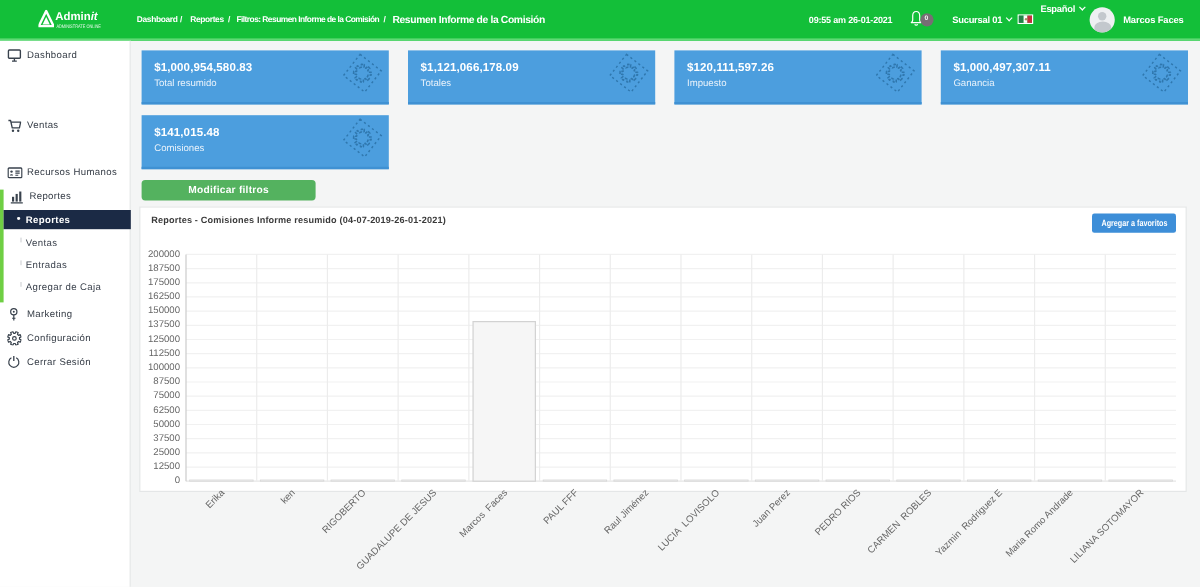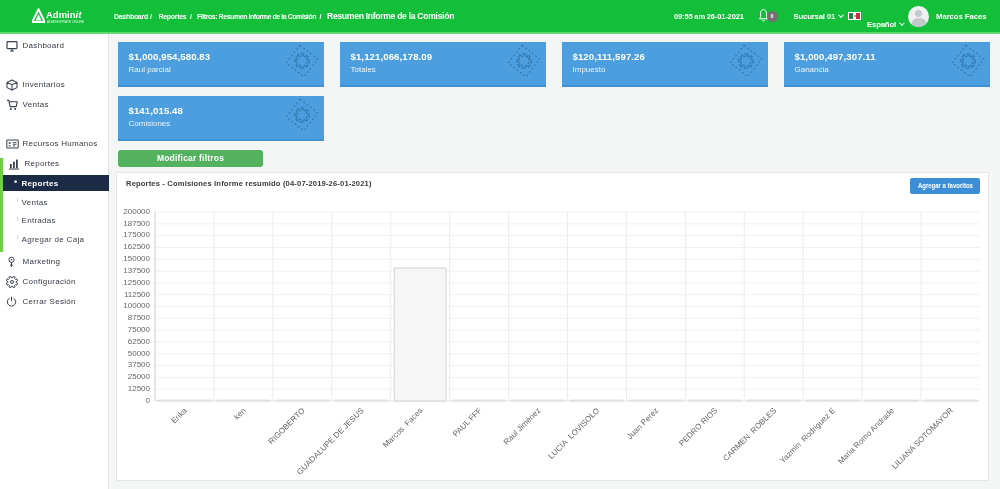--- a/index.html
+++ b/index.html
@@ -12,21 +12,21 @@
   .logotag { position:absolute; left:46.5px; top:18.5px; font-size:4.2px; opacity:.9; letter-spacing:0; transform:scaleX(.78); transform-origin:0 0; white-space:nowrap; }
   .crumb { position:absolute; top:12.5px; font-size:7px; font-weight:bold; letter-spacing:-.1px; white-space:nowrap; }
   .crumb.big { top:10.5px; font-size:8.6px; letter-spacing:-.3px; }
   .htime { position:absolute; left:674px; top:12px; font-size:7.5px; font-weight:bold; letter-spacing:-.15px; }
   .bell { position:absolute; left:757.5px; top:8px; }
   .badge { position:absolute; left:766.5px; top:11px; width:11px; height:11px; border-radius:50%; background:#776e74; color:#fff; font-size:5.5px; font-weight:bold; text-align:center; line-height:11px; }
   .sucursal { position:absolute; left:793.5px; top:12px; font-size:7.8px; font-weight:bold; letter-spacing:-.2px; }
   .caret { display:inline-block; width:4.2px; height:4.2px; border-left:1.2px solid #fff; border-bottom:1.2px solid #fff; transform:rotate(-45deg); margin-left:3.5px; position:relative; top:-1.5px; }
   .flag { position:absolute; left:848px; top:11.5px; width:13px; height:8.5px; border:.5px solid #fff; display:flex; }
   .flag i { flex:1; }
-  .espanol { position:absolute; left:867px; top:20px; font-size:7.8px; font-weight:bold; letter-spacing:-.2px; }
+  .espanol { position:absolute; left:867px; top:3px; font-size:7.8px; font-weight:bold; letter-spacing:-.2px; }
   .avatar { position:absolute; left:908px; top:5.5px; width:21px; height:21px; border-radius:50%; background:#eef0f2; overflow:hidden; }
   .avatar .hd { position:absolute; left:7px; top:4px; width:7px; height:7px; border-radius:50%; background:#c3c8cd; }
   .avatar .bd { position:absolute; left:3.5px; top:12.5px; width:14px; height:9px; border-radius:50% 50% 0 0; background:#c3c8cd; }
   .uname { position:absolute; left:936px; top:12px; font-size:7.8px; font-weight:bold; letter-spacing:-.1px; }
   
   .sidebar { position:absolute; left:0; top:33.5px; width:108.5px; height:455.5px; background:#fff; border-right:1px solid #e4e6e7; }
   .mitem { position:absolute; left:0; width:108px; height:19px; color:#333a44; font-size:8px; letter-spacing:-.1px; }
   .mitem .lbl { position:absolute; left:22.5px; top:4px; letter-spacing:.3px; }
   .mitem svg, .mitem .fic { position:absolute; left:5.5px; top:3px; }
   .grp { position:absolute; left:0; top:124.5px; width:108.5px; border-left:3px solid #6fcf44; height:94px; }
@@ -35,21 +35,21 @@
   .sel .lbl { position:absolute; left:18.5px; top:3.5px; letter-spacing:.3px; }
   .sub { position:absolute; left:0; width:105px; height:18px; color:#3a414c; font-size:8px; letter-spacing:-.05px; }
   .sub .tick { position:absolute; left:13.5px; top:4px; width:1.2px; height:4px; background:#d2d5d8; }
   .sub .lbl { position:absolute; left:18.5px; top:3.5px; letter-spacing:.3px; }
   
   .card { position:absolute; width:205.5px; height:44.5px; background:#4c9ede; border-bottom:2px solid #3f91d3; color:#fff; overflow:hidden; }
   .card .amt { position:absolute; left:10.5px; top:8.5px; font-size:9.6px; font-weight:bold; letter-spacing:.1px; }
   .card .lab { position:absolute; left:10.5px; top:22.8px; font-size:8px; color:#eaf3fb; }
   .card svg.cic { position:absolute; right:-4.5px; top:-2px; }
   .btn-filtros { position:absolute; left:118px; top:150px; width:145px; height:17px; background:#54b25f; border-radius:3px; color:#fff; font-size:8.5px; font-weight:bold; text-align:center; line-height:17px; letter-spacing:.2px; }
-  .panel { position:absolute; left:116px; top:172px; width:873px; height:309px; background:#fff; border:1px solid #e4e6e7; }
+  .panel { position:absolute; left:116px; top:172px; width:873px; height:238px; background:#fff; border:1px solid #e4e6e7; }
   .ptitle { position:absolute; left:9px; top:5.5px; font-size:7.6px; font-weight:bold; color:#3a3a3a; letter-spacing:.15px; }
   .btn-fav { position:absolute; right:8px; top:5px; width:70px; height:16px; background:#3d8ed8; border-radius:2px; color:#fff; font-size:7.5px; font-weight:bold; text-align:center; line-height:16px; white-space:nowrap; }
 </style>
 </head>
 <body>
 
 <div class="topbar">
   <div class="logo">
     <svg width="13" height="15" viewBox="0 0 13 15">
       <path d="M6.5 1.2 L12.7 13.9 L0.3 13.9 Z" fill="none" stroke="#fff" stroke-width="2" stroke-linejoin="round"></path>
@@ -89,26 +89,20 @@
   <div class="uname">Marcos Faces</div>
 </div>
 
 <div class="sidebar">
   <div class="mitem" style="top:3.5px">
     <svg width="12" height="12" viewBox="0 0 12 12">
         <rect x="1" y="1.6" width="10" height="7" rx="0.8" fill="none" stroke="#39424d" stroke-width="1.2"></rect>
         <path d="M4 11 h4 M6 8.8 v2" stroke="#39424d" stroke-width="1.1" fill="none"></path>
       </svg>
     <span class="lbl">Dashboard</span>
-  </div>
-  <div class="mitem" style="top:42.5px">
-    <svg width="12" height="12" viewBox="0 0 12 12">
-        <path d="M6 1 L11 3.4 L11 8.6 L6 11 L1 8.6 L1 3.4 Z M1 3.4 L6 5.8 L11 3.4 M6 5.8 L6 11" fill="none" stroke="#39424d" stroke-width="1.05" stroke-linejoin="round"></path>
-      </svg>
-    <span class="lbl">Inventarios</span>
   </div>
   <div class="mitem" style="top:62px">
     <svg width="12" height="12" viewBox="0 0 12 12">
         <path d="M1 1.4 h1.8 l1.4 6.2 h6 l1-4.8 h-7.6" fill="none" stroke="#39424d" stroke-width="1.1" stroke-linejoin="round"></path>
         <circle cx="4.8" cy="10" r="1" fill="#39424d"></circle>
         <circle cx="9.2" cy="10" r="1" fill="#39424d"></circle>
       </svg>
     <span class="lbl">Ventas</span>
   </div>
   <div class="mitem" style="top:101px">
@@ -166,21 +160,21 @@
     <svg width="11" height="11" viewBox="0 0 11 11">
         <path d="M3.5 2.2 A4.2 4.2 0 1 0 7.5 2.2" fill="none" stroke="#39424d" stroke-width="1"></path>
         <path d="M5.5 0.7 L5.5 4.8" stroke="#39424d" stroke-width="1.1"></path>
       </svg>
     <span class="lbl">Cerrar Sesión</span>
   </div>
 </div>
 
 <div class="card" style="left:118px; top:42px;">
   <div class="amt">$1,000,954,580.83</div>
-    <div class="lab">Raul parcial</div>
+    <div class="lab">Total resumido</div>
   <svg class="cic" width="52" height="46" viewBox="0 0 52 46">
       <g transform="translate(26,21) rotate(38)" stroke="#2f77ae" fill="none">
         <rect x="-11.2" y="-11.2" width="22.4" height="22.4" stroke-width="1.2" stroke-dasharray="1.8 2.4"></rect>
         <path transform="rotate(10)" stroke-width="1.3" stroke-dasharray="2.4 0.9" stroke-linejoin="round" d="M7.30,-1.21L7.30,1.21L4.97,1.15L4.33,2.70L6.02,4.30L4.30,6.02L2.70,4.33L1.15,4.97L1.21,7.30L-1.21,7.30L-1.15,4.97L-2.70,4.33L-4.30,6.02L-6.02,4.30L-4.33,2.70L-4.97,1.15L-7.30,1.21L-7.30,-1.21L-4.97,-1.15L-4.33,-2.70L-6.02,-4.30L-4.30,-6.02L-2.70,-4.33L-1.15,-4.97L-1.21,-7.30L1.21,-7.30L1.15,-4.97L2.70,-4.33L4.30,-6.02L6.02,-4.30L4.33,-2.70L4.97,-1.15Z"></path>
       </g>
     </svg>
 </div>
 <div class="card" style="left:340px; top:42px;">
   <div class="amt">$1,121,066,178.09</div>
     <div class="lab">Totales</div>

